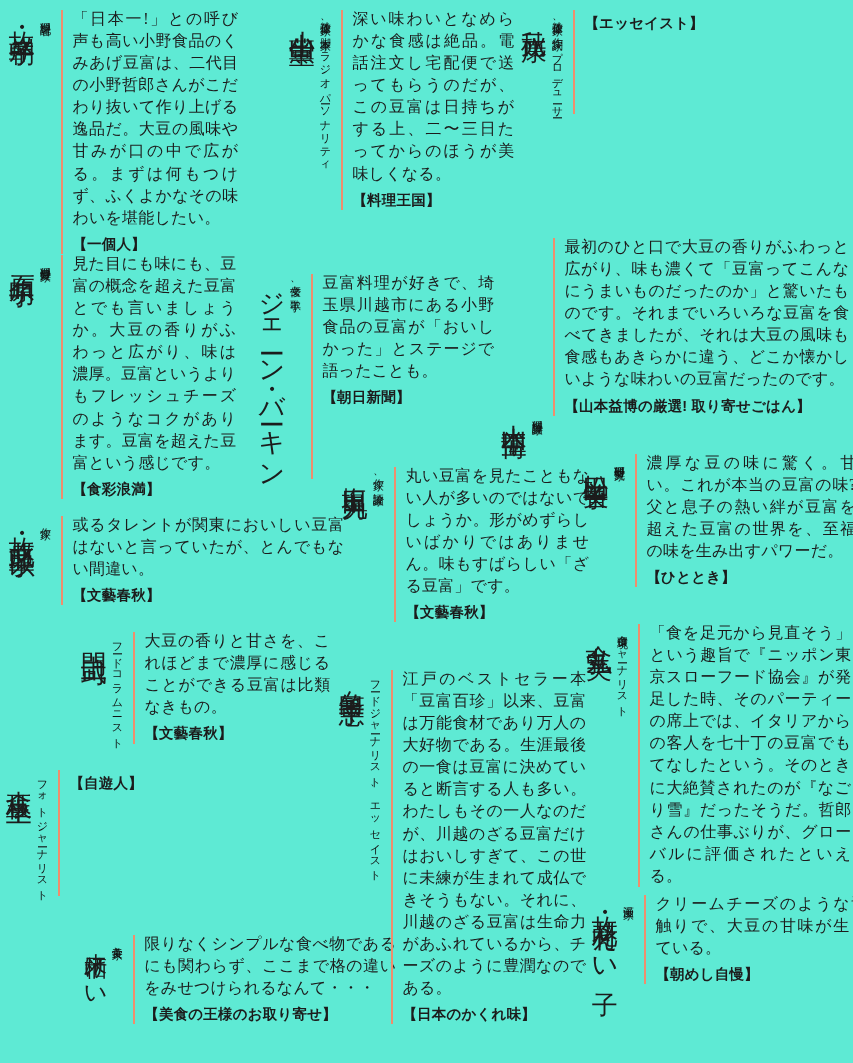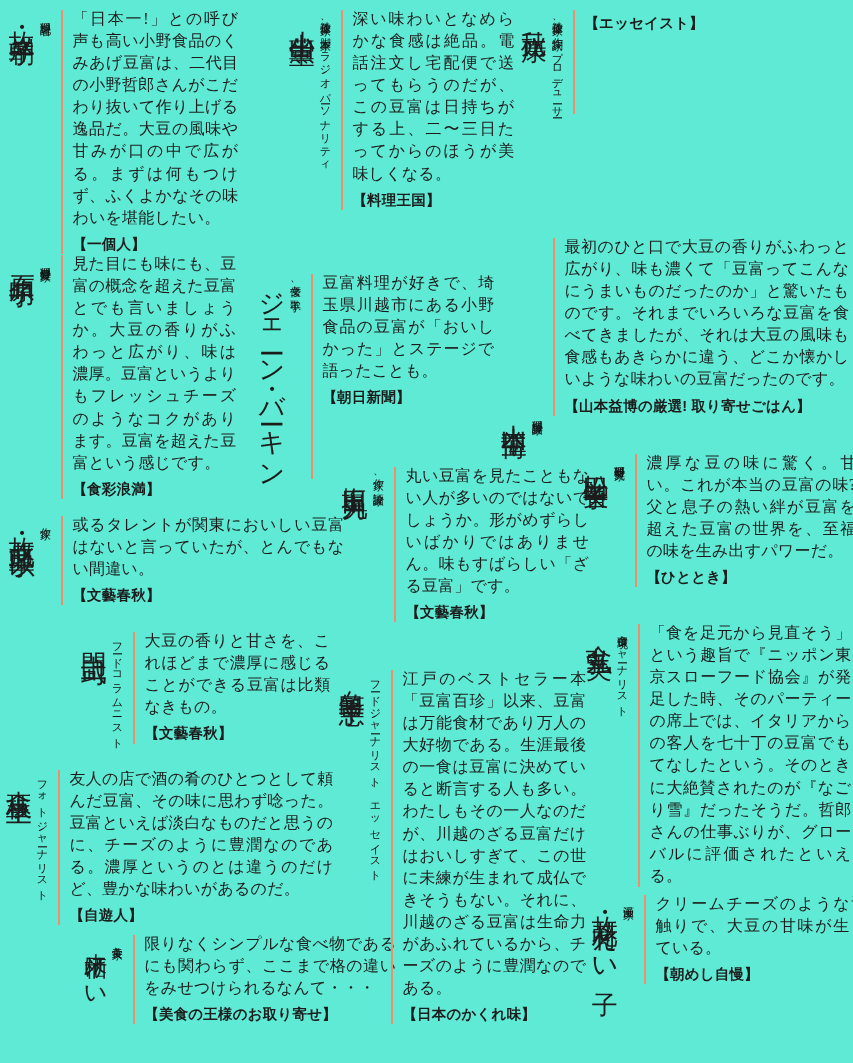--- a/index.html
+++ b/index.html
@@ -131,21 +131,20 @@
       <p class="quote">大豆の香りと甘さを、これほどまで濃厚に感じることができる豆富は比類なきもの。</p>
       <p class="source">【文藝春秋】</p>
     </div>
   </section>
 
   <section class="block b-morieda">
     <div class="vname">森枝卓土</div>
     <div class="vtitle">フォトジャーナリスト</div>
     <div class="sep"></div>
     <div class="body">
-      <p class="quote">友人の店で酒の肴のひとつとして頼んだ豆富、その味に思わず唸った。豆富といえば淡白なものだと思うのに、チーズのように豊潤なのである。濃厚というのとは違うのだけど、豊かな味わいがあるのだ。</p>
       <p class="source">【自遊人】</p>
     </div>
   </section>
 
   <section class="block b-kurusu">
     <div class="vname">来栖けい</div>
     <div class="vtitle">美食家</div>
     <div class="sep"></div>
     <div class="body">
       <p class="quote">限りなくシンプルな食べ物であるにも関わらず、ここまで格の違いをみせつけられるなんて・・・</p>

